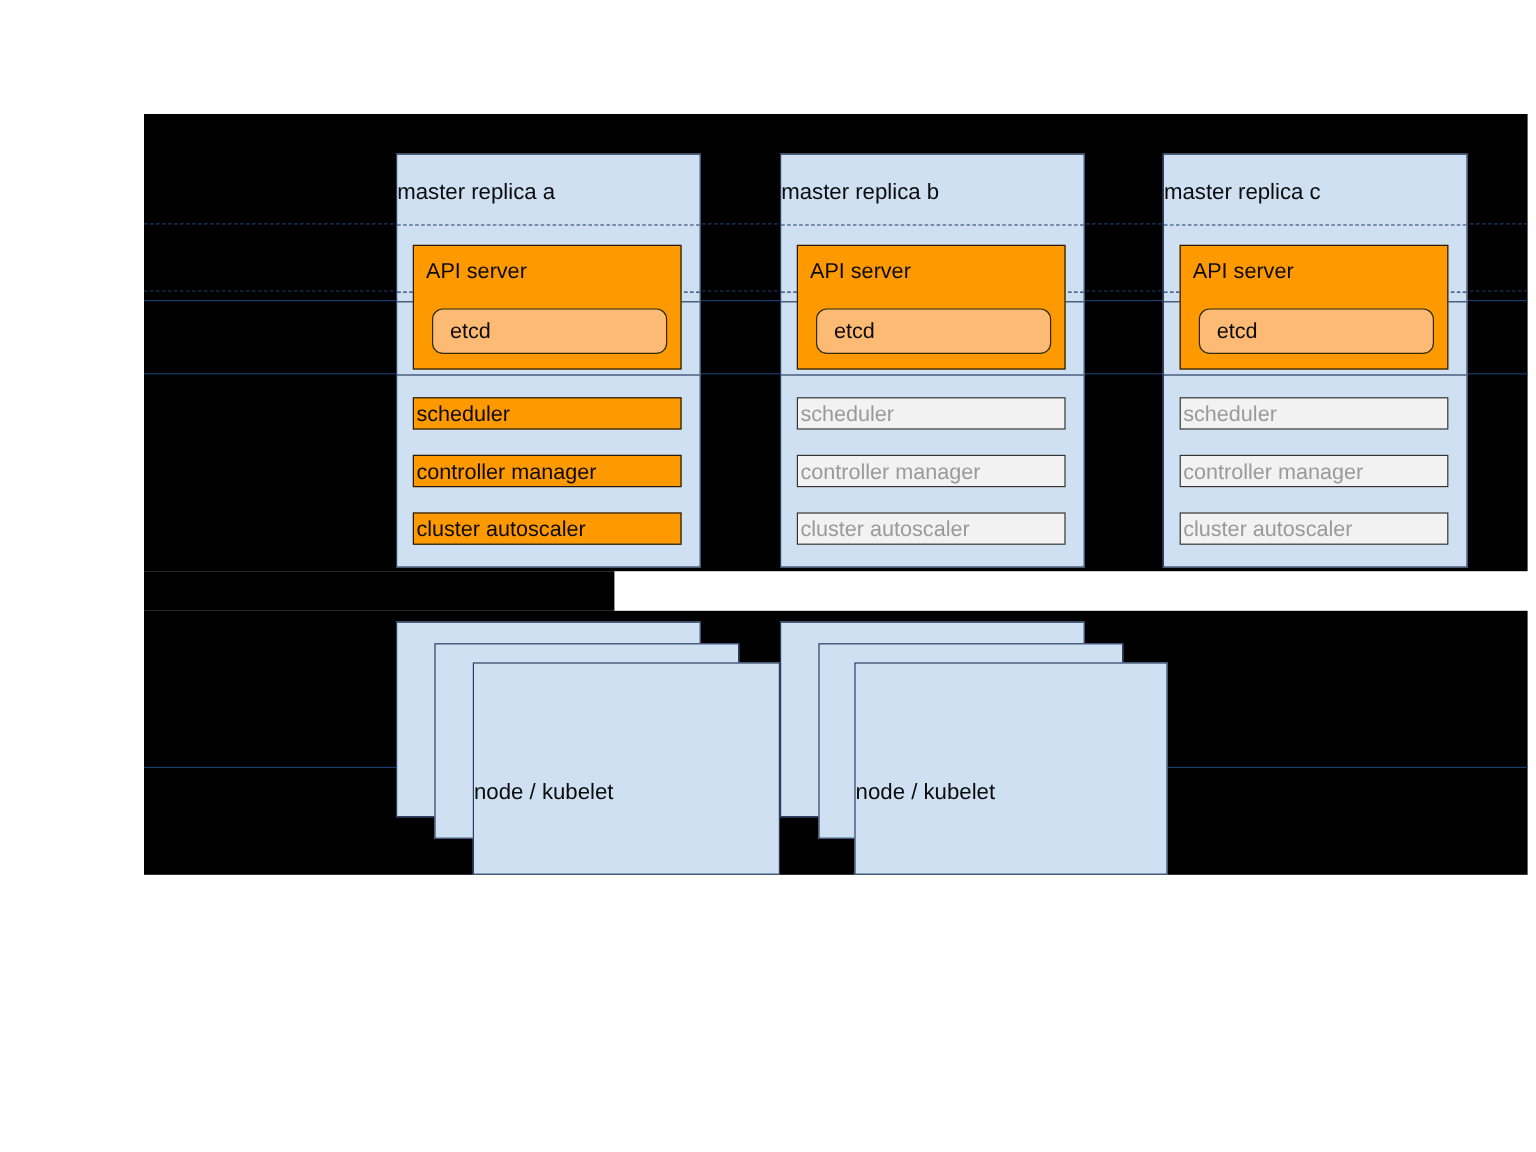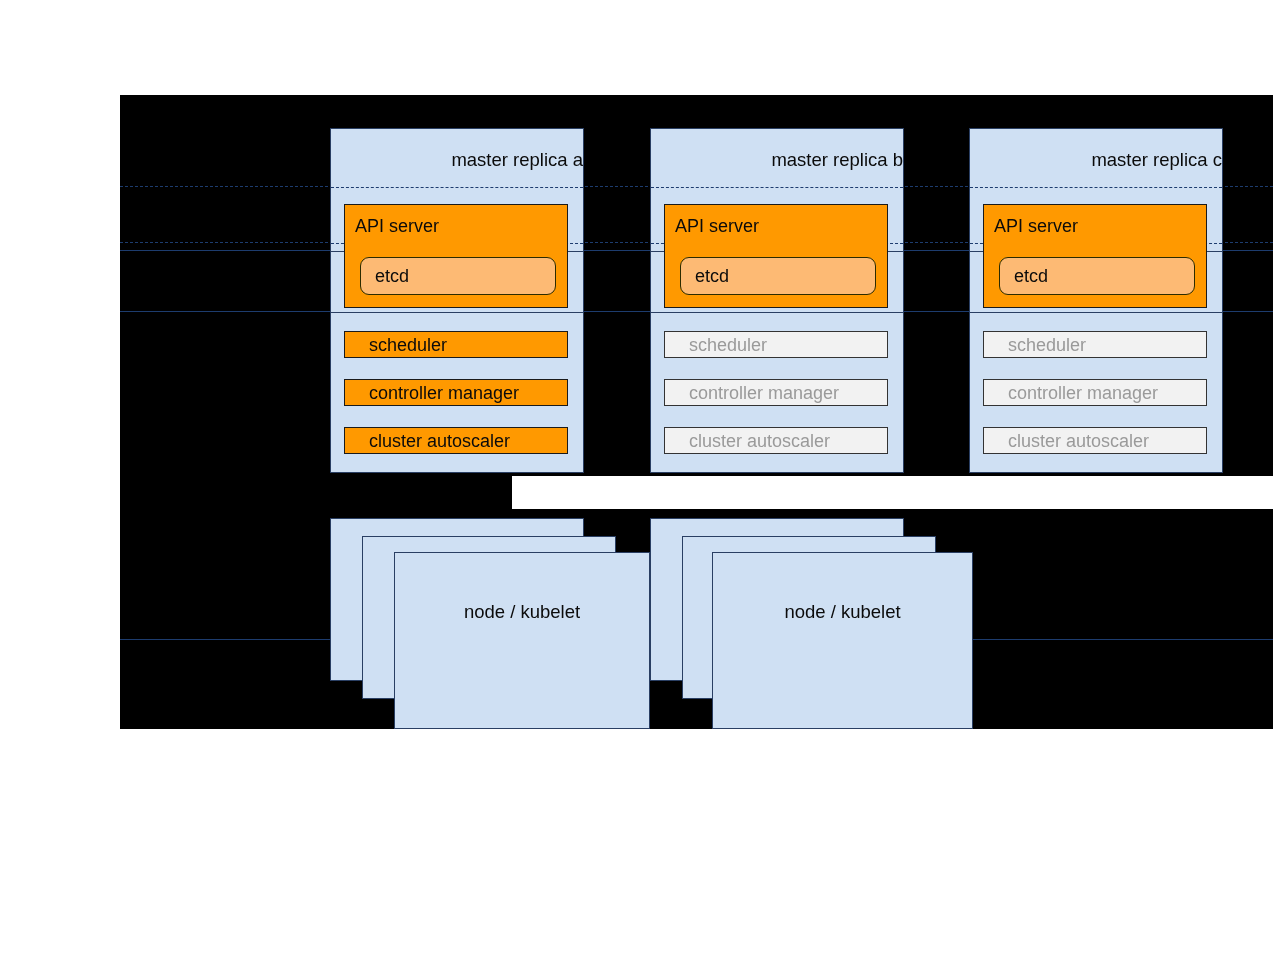--- a/index.html
+++ b/index.html
@@ -42,21 +42,21 @@
     position: absolute;
     box-sizing: border-box;
     background: #cfe0f3;
     border: 1.3px solid #2a3f63;
   }
   .replica-title {
     position: absolute;
     left: 0;
     right: 0;
     top: 22px;
-    text-align: right;
+    text-align: left;
     font-size: 18.5px;
     color: #0b0b0b;
     line-height: 1;
   }
 
   
   .sep {
     position: absolute;
     left: 0;
     right: 0;
@@ -69,21 +69,21 @@
 
   
   .comp {
     position: absolute;
     box-sizing: border-box;
     border: 1.5px solid #1a1a1a;
     display: flex;
     align-items: center;
     font-size: 18px;
     line-height: 1;
-    padding-left: 24px;
+    padding-left: 2px;
   }
   .comp.active {
     background: #ff9900;
     color: #0b0b0b;
   }
   .comp.inactive {
     background: #f2f2f2;
     color: #9a9a9a;
     border-color: #333333;
   }
@@ -122,24 +122,24 @@
   .node-card {
     position: absolute;
     box-sizing: border-box;
     background: #cfe0f3;
     border: 1.3px solid #2a3f63;
   }
   .node-label {
     position: absolute;
     left: 0;
     right: 0;
-    text-align: center;
     font-size: 18.5px;
     color: #0b0b0b;
     line-height: 1;
+    margin-top: 48px;
   }
 </style>
 </head>
 <body>
 
 <div id="canvas">
 
   <div class="plate" style="left:120px; top:95px; width:1153px; height:381px;"></div>
   <div class="plate" style="left:120px; top:476px; width:392px; height:33px;"></div>
   <div class="plate" style="left:120px; top:509px; width:1153px; height:220px;"></div>

